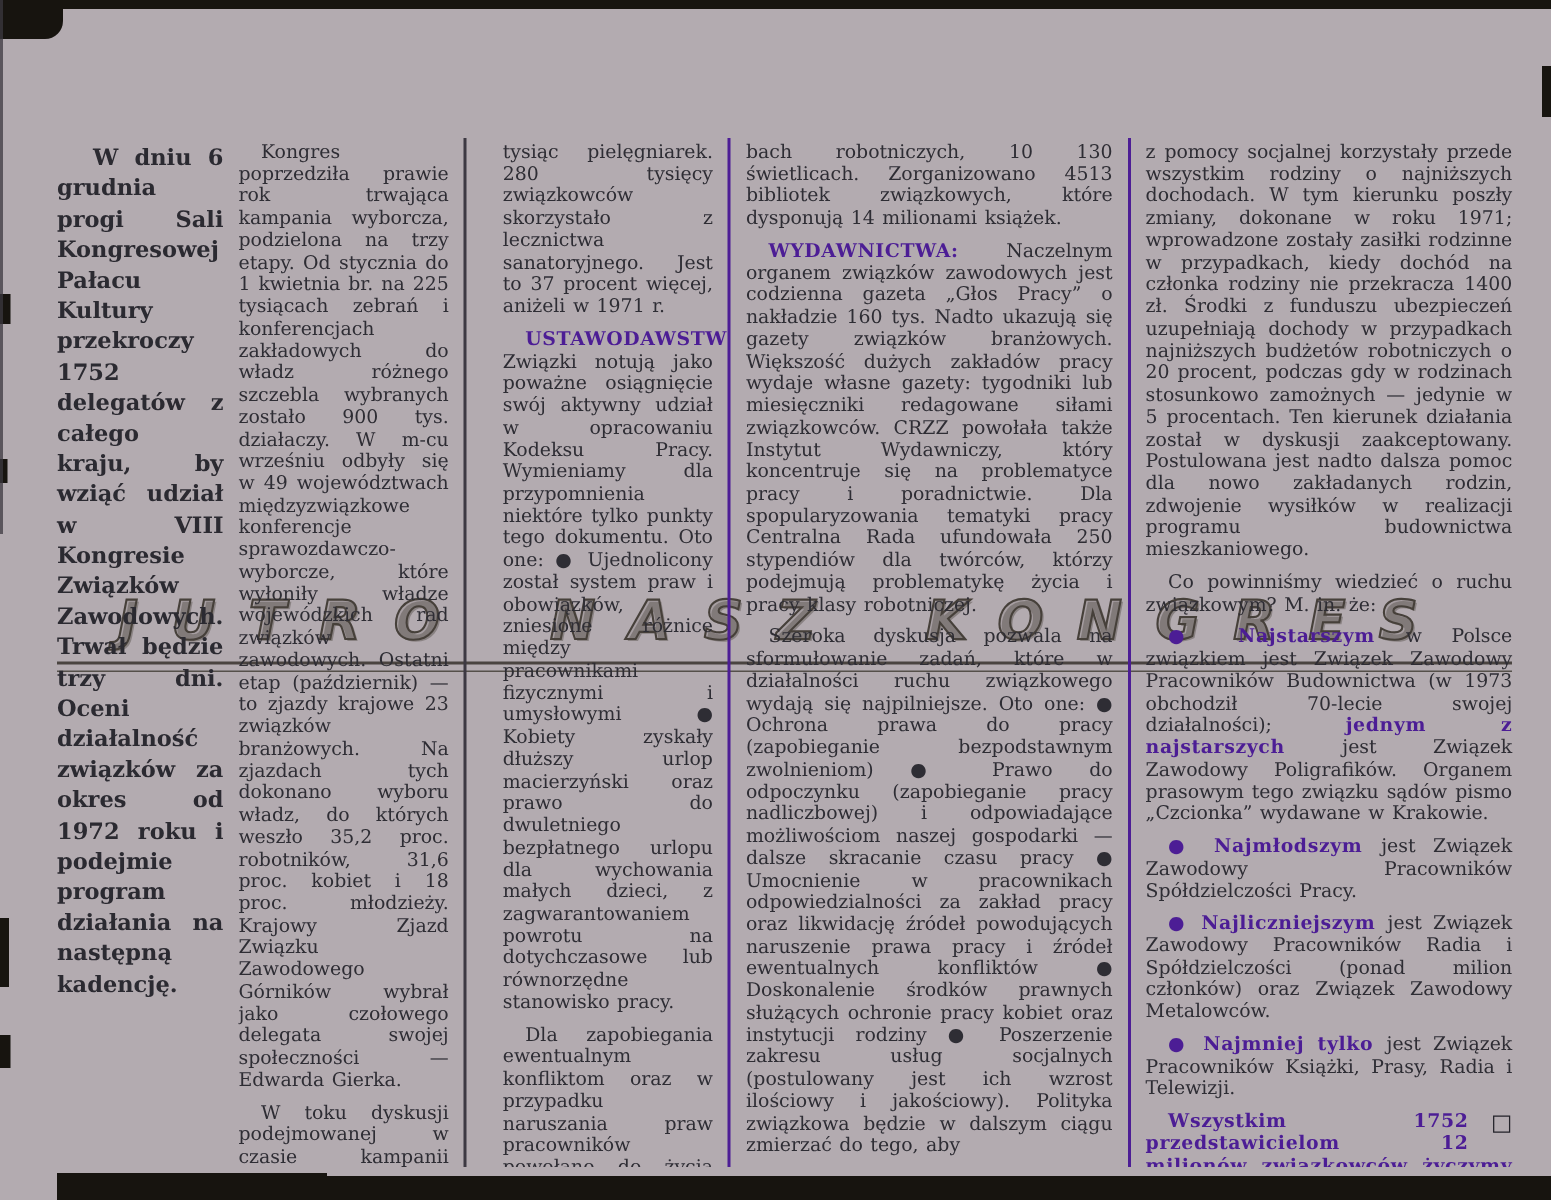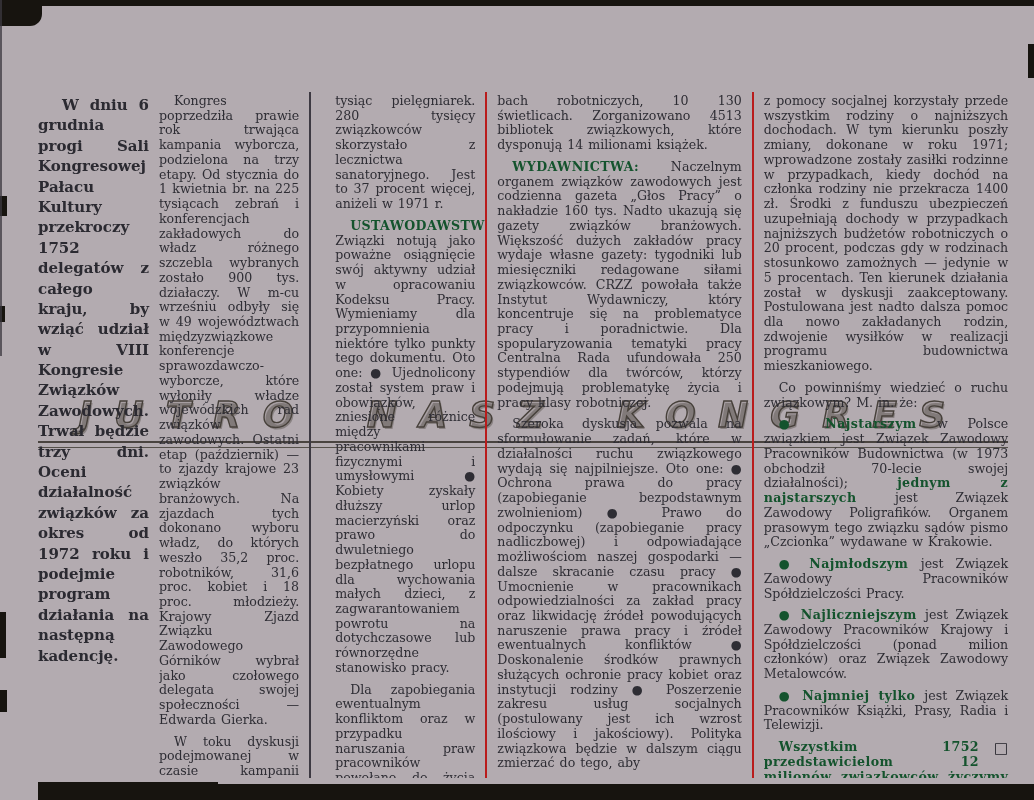--- a/index.html
+++ b/index.html
@@ -58,24 +58,24 @@
   }
   .pair-cols{flex:1;display:flex;min-height:0;}
   .col{
     flex:1;min-width:0;overflow:hidden;
     padding:2px 10px 0 10px;
     font-size:12.6px;line-height:1.17;
     text-align:justify;
   }
   .pair-cols .col{padding-left:0;}
   .pair-cols .col + .col{border-left:2px solid #3d3942;padding-left:24px;}
-  .col3,.col4{width:25.2%;flex:none;border-left:2px solid #b91c1c;}
+  .col3,.col4{width:25.2%;flex:none;border-left:2px solid #4c1d95;}
   .col p{margin:0 0 7px 0;text-indent:15px;word-spacing:1px;}
   .col p.noindent{text-indent:0;}
-  .col p b{color:#14532d;letter-spacing:.4px;}
+  .col p b{color:#4c1d95;letter-spacing:.4px;}
   .subhead{font-weight:bold;text-indent:0 !important;letter-spacing:.5px;color:#232229;margin:4px 0 5px 0 !important;text-align:left;}
   .closing{font-weight:bold;color:#232229;}
   .endbox{float:right;font-weight:normal;font-size:15px;line-height:1;margin-top:1px;}
 </style>
 </head>
 <body>
 
 <div class="page">
 
   <div class="artifact edge-top"></div>
@@ -120,19 +120,19 @@
       <p class="noindent"><span>bach robotniczych, 10 130 świetlicach. Zorganizowano 4513 bibliotek związkowych, które dysponują 14 milionami książek.</span></p>
       <p><b>WYDAWNICTWA: </b><span>Naczelnym organem związków zawodowych jest codzienna gazeta „Głos Pracy” o nakładzie 160 tys. Nadto ukazują się gazety związków branżowych. Większość dużych zakładów pracy wydaje własne gazety: tygodniki lub miesięczniki redagowane siłami związkowców. CRZZ powołała także Instytut Wydawniczy, który koncentruje się na problematyce pracy i poradnictwie. Dla spopularyzowania tematyki pracy Centralna Rada ufundowała 250 stypendiów dla twórców, którzy podejmują problematykę życia i pracy klasy robotniczej.</span></p>
       <p><span>Szeroka dyskusja pozwala na sformułowanie zadań, które w działalności ruchu związkowego wydają się najpilniejsze. Oto one: ● Ochrona prawa do pracy (zapobieganie bezpodstawnym zwolnieniom) ● Prawo do odpoczynku (zapobieganie pracy nadliczbowej) i odpowiadające możliwościom naszej gospodarki — dalsze skracanie czasu pracy ● Umocnienie w pracownikach odpowiedzialności za zakład pracy oraz likwidację źródeł powodujących naruszenie prawa pracy i źródeł ewentualnych konfliktów ● Doskonalenie środków prawnych służących ochronie pracy kobiet oraz instytucji rodziny ● Poszerzenie zakresu usług socjalnych (postulowany jest ich wzrost ilościowy i jakościowy). Polityka związkowa będzie w dalszym ciągu zmierzać do tego, aby</span></p>
     </div>
 
     <div class="col col4">
       <p class="noindent"><span>z pomocy socjalnej korzystały przede wszystkim rodziny o najniższych dochodach. W tym kierunku poszły zmiany, dokonane w roku 1971; wprowadzone zostały zasiłki rodzinne w przypadkach, kiedy dochód na członka rodziny nie przekracza 1400 zł. Środki z funduszu ubezpieczeń uzupełniają dochody w przypadkach najniższych budżetów robotniczych o 20 procent, podczas gdy w rodzinach stosunkowo zamożnych — jedynie w 5 procentach. Ten kierunek działania został w dyskusji zaakceptowany. Postulowana jest nadto dalsza pomoc dla nowo zakładanych rodzin, zdwojenie wysiłków w realizacji programu budownictwa mieszkaniowego.</span></p>
       <p><span>Co powinniśmy wiedzieć o ruchu związkowym? M. in. że:</span></p>
       <p><b>● Najstarszym </b><span>w Polsce związkiem jest Związek Zawodowy Pracowników Budownictwa (w 1973 obchodził 70-lecie swojej działalności); </span><b>jednym z najstarszych </b><span>jest Związek Zawodowy Poligrafików. Organem prasowym tego związku sądów pismo „Czcionka” wydawane w Krakowie.</span></p>
       <p><b>● Najmłodszym </b><span>jest Związek Zawodowy Pracowników Spółdzielczości Pracy.</span></p>
-      <p><b>● Najliczniejszym </b><span>jest Związek Zawodowy Pracowników Krajowy i Spółdzielczości (ponad milion członków) oraz Związek Zawodowy Metalowców.</span></p>
+      <p><b>● Najliczniejszym </b><span>jest Związek Zawodowy Pracowników Radia i Spółdzielczości (ponad milion członków) oraz Związek Zawodowy Metalowców.</span></p>
       <p><b>● Najmniej tylko </b><span>jest Związek Pracowników Książki, Prasy, Radia i Telewizji.</span></p>
       <p class="closing"><span class="endbox">□</span><span><b>Wszystkim 1752 przedstawicielom 12 milionów związkowców życzymy owocnych obrad!</b></span></p>
     </div>
 
   </div>
 </div>
 
 </body></html>

